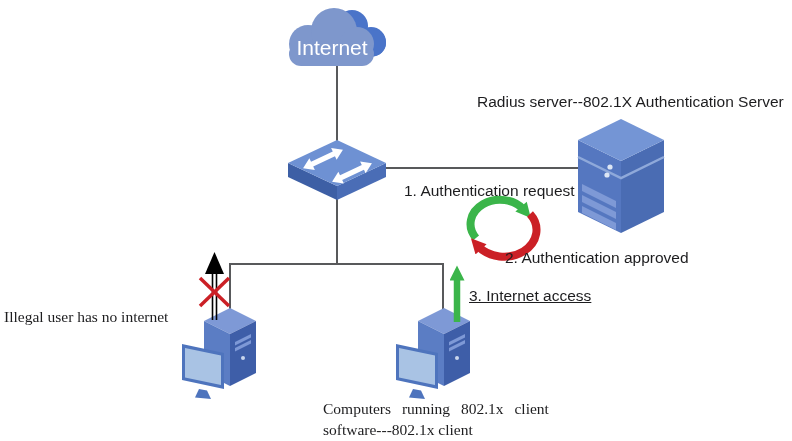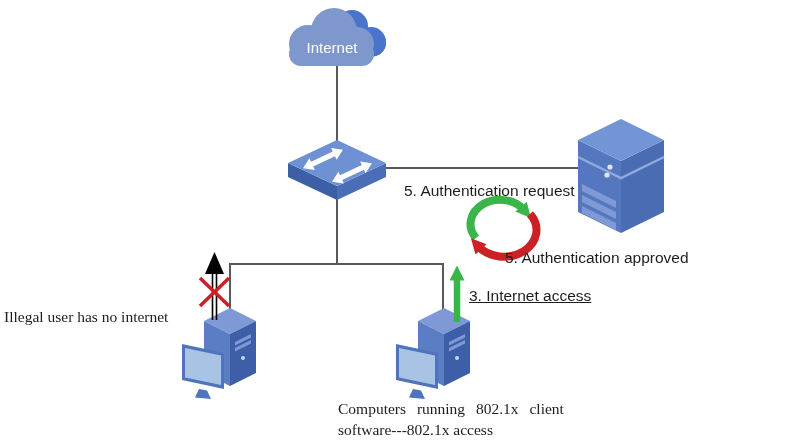--- a/index.html
+++ b/index.html
@@ -3,27 +3,27 @@
 <meta charset="utf-8">
 <style>
   html,body{margin:0;padding:0;background:#fff;}
   .canvas{
     position:relative;width:792px;height:441px;background:#ffffff;overflow:hidden;
     font-family:"Liberation Sans", sans-serif;color:#1d1d1f;
   }
   .canvas svg{position:absolute;left:0;top:0;}
   .lbl{position:absolute;font-size:15.5px;line-height:20px;white-space:nowrap;}
   .lbl.wrap{white-space:normal;font-family:Liberation Serif, serif;}
-  .internet-lbl{color:#ffffff;font-size:15px;text-align:center;width:86px;left:289px;top:38px;}
+  .internet-lbl{color:#ffffff;font-size:21px;text-align:center;width:86px;left:289px;top:38px;}
   .server-lbl{left:477px;top:92px;}
   .step1-lbl{left:404px;top:181px;}
   .step2-lbl{left:505px;top:248px;}
   .step3-lbl{left:469px;top:286px;text-decoration:underline;}
   .illegal-lbl{left:4px;top:307px;width:215px;}
-  .clients-lbl{left:338px;top:398px;line-height:21px;}
+  .clients-lbl{left:323px;top:398px;line-height:21px;}
   .ws{word-spacing:7px;}
   .line2{display:block;}
 </style>
 </head>
 <body>
 
 <div class="canvas">
 
   <svg width="792" height="441" viewBox="0 0 792 441">
     <defs>
@@ -105,23 +105,24 @@
       <line x1="216.5" y1="273" x2="216.5" y2="320" stroke="#000000" stroke-width="1.6"></line>
       <polygon points="214.5,252 205,274 224,274" fill="#000000"></polygon>
       <line x1="200" y1="278" x2="229" y2="306" stroke="#cb2026" stroke-width="3.5"></line>
       <line x1="229" y1="278" x2="200" y2="306" stroke="#cb2026" stroke-width="3.5"></line>
     </g>
 
     <line x1="457" y1="322" x2="457" y2="276" stroke="#3bb54a" stroke-width="6.5" marker-end="url(#mGreen)"></line>
   </svg>
 
   <div class="lbl internet-lbl">Internet</div>
-  <div class="lbl step1-lbl">5. Authentication request</div>
-  <div class="lbl step2-lbl">5. Authentication approved</div>
+  <div class="lbl server-lbl">Radius server--802.1X Authentication Server</div>
+  <div class="lbl step1-lbl">1. Authentication request</div>
+  <div class="lbl step2-lbl">2. Authentication approved</div>
   <div class="lbl step3-lbl">3. Internet access</div>
   <div class="lbl illegal-lbl wrap">
     <span>Illegal user has no internet</span>
   </div>
   <div class="lbl clients-lbl wrap">
     <span class="ws">Computers running 802.1x client</span>
-    <span class="line2">software---802.1x access</span>
+    <span class="line2">software---802.1x client</span>
   </div>
 </div>
 
 </body></html>

